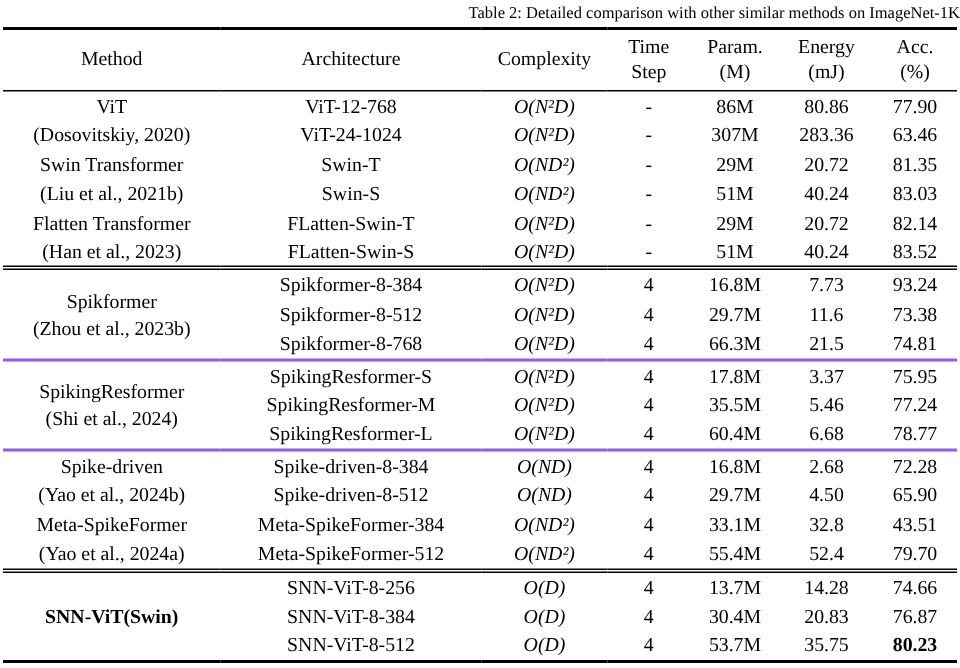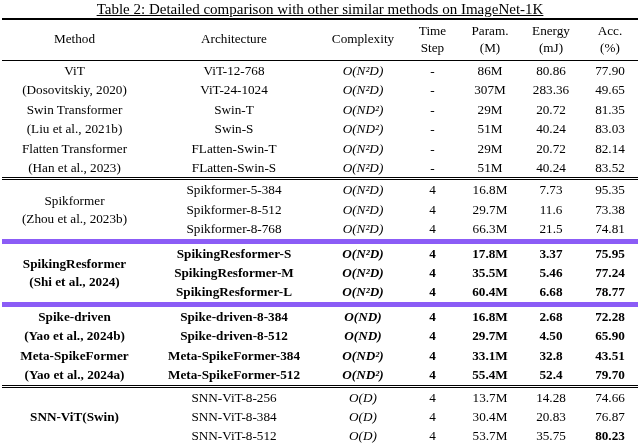--- a/index.html
+++ b/index.html
@@ -11,25 +11,24 @@
     overflow: hidden;
     font-family: "Liberation Serif", "DejaVu Serif", serif;
     color: #000000;
   }
   .page {
     width: 640px;
     height: 445px;
     box-sizing: border-box;
   }
   .caption {
-    text-align: center;
-    font-size: 15px;
+    text-align: right;
+    font-size: 11px;
     line-height: 15px;
     padding-top: 2px;
-    text-decoration: underline;
   }
   table.cmp {
     width: 636px;
     margin: 1px auto 4px auto;
     border-collapse: collapse;
     table-layout: fixed;
     border-top: 2px solid #000;
     border-bottom: 2px solid #000;
   }
   thead {
@@ -48,21 +47,21 @@
   }
   td {
     font-size: 13.2px;
     line-height: 19.4px;
     padding: 0;
     text-align: center;
     vertical-align: middle;
     white-space: nowrap;
   }
   tbody.sep-double { border-top: 3px double #000; }
-  tbody.sep-single { border-top: 5px solid #8b5cf6; font-weight: bold; }
+  tbody.sep-single { border-top: 2px solid #8b5cf6; }
   td.cx {
     font-style: italic;
     font-family: "Liberation Serif", "DejaVu Serif", serif;
   }
   .bold { font-weight: bold; }
   .mline { display: block; line-height: 17.5px; }
 </style>
 </head>
 <body>
 
@@ -121,21 +120,21 @@
           <td>80.86</td>
           <td>77.90</td>
         </tr>
         <tr>
           <td>(Dosovitskiy, 2020)</td>
           <td>ViT-24-1024</td>
           <td class="cx">O(N²D)</td>
           <td>-</td>
           <td>307M</td>
           <td>283.36</td>
-          <td>49.65</td>
+          <td>63.46</td>
         </tr>
         <tr>
           <td>Swin Transformer</td>
           <td>Swin-T</td>
           <td class="cx">O(ND²)</td>
           <td>-</td>
           <td>29M</td>
           <td>20.72</td>
           <td>81.35</td>
         </tr>
@@ -166,26 +165,26 @@
           <td>40.24</td>
           <td>83.52</td>
         </tr>
       </tbody>
       <tbody class="sep-double">
         <tr>
           <td rowspan="3">
             <span class="mline">Spikformer</span>
             <span class="mline">(Zhou et al., 2023b)</span>
           </td>
-          <td>Spikformer-5-384</td>
+          <td>Spikformer-8-384</td>
           <td class="cx">O(N²D)</td>
           <td>4</td>
           <td>16.8M</td>
           <td>7.73</td>
-          <td>95.35</td>
+          <td>93.24</td>
         </tr>
         <tr>
           <td>Spikformer-8-512</td>
           <td class="cx">O(N²D)</td>
           <td>4</td>
           <td>29.7M</td>
           <td>11.6</td>
           <td>73.38</td>
         </tr>
         <tr>

